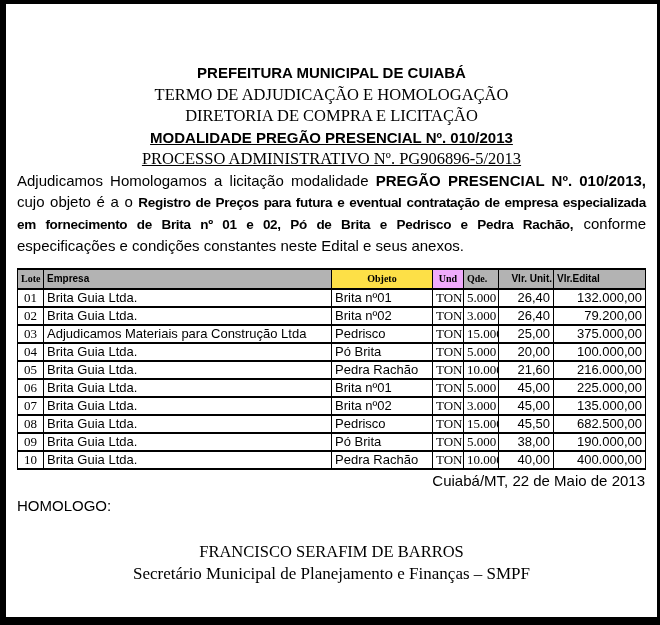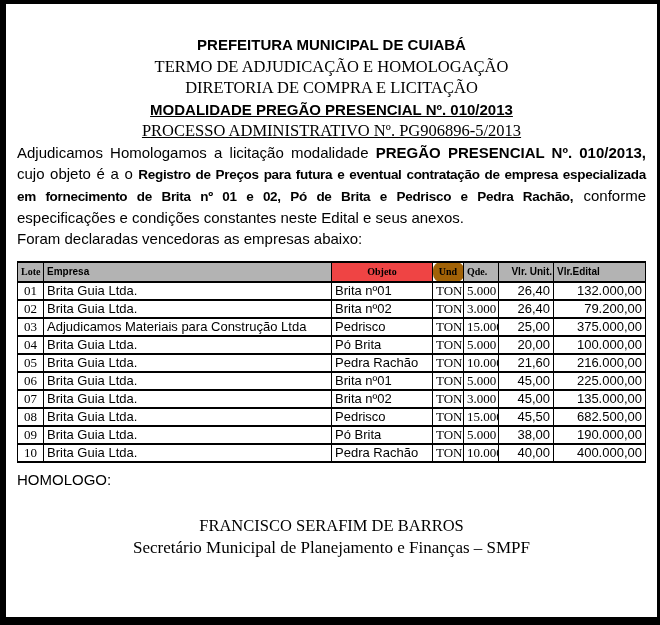--- a/index.html
+++ b/index.html
@@ -1,21 +1,21 @@
 <!DOCTYPE html>
 <html><head>
 <meta charset="utf-8">
 <style>
   html,body { margin:0; padding:0; background:#000; }
   body { width:660px; height:625px; position:relative;
          font-family:"Liberation Sans", sans-serif; color:#000; }
   .frame { box-sizing:border-box; width:660px; height:625px; background:#ffffff;
            border-style:solid; border-color:#000;
            border-width:4px 3px 8px 6px; overflow:hidden; }
-  .content { padding:30px 11px 0 11px; }
+  .content { padding:58px 11px 0 11px; }
 
   
   .doc-header { text-align:center; }
   .hl { line-height:21.5px; white-space:nowrap; }
   .hl-sans-bold { font-family:"Liberation Sans",sans-serif; font-weight:bold; font-size:15px; }
   .hl-serif { font-family:"Liberation Serif",serif; font-size:16.5px; }
   .hl-sans-bold-underline { font-family:"Liberation Sans",sans-serif; font-weight:bold;
                             font-size:15px; text-decoration:underline; }
   .hl-serif-underline { font-family:"Liberation Serif",serif; font-size:16.5px;
                         text-decoration:underline; }
@@ -67,29 +67,28 @@
     <div class="doc-header">
         <div class="hl hl-sans-bold">PREFEITURA MUNICIPAL DE CUIABÁ</div>
         <div class="hl hl-serif">TERMO DE ADJUDICAÇÃO E HOMOLOGAÇÃO</div>
         <div class="hl hl-serif">DIRETORIA DE COMPRA E LICITAÇÃO</div>
         <div class="hl hl-sans-bold-underline">MODALIDADE PREGÃO PRESENCIAL Nº. 010/2013</div>
         <div class="hl hl-serif-underline">PROCESSO ADMINISTRATIVO Nº. PG906896-5/2013</div>
       </div>
 
     <div class="paragraph"><span class="seg-regular">Adjudicamos Homologamos a licitação modalidade </span><span class="seg-bold">PREGÃO PRESENCIAL Nº. 010/2013,</span><span class="seg-regular"> cujo objeto é a o </span><span class="seg-bold-narrow">Registro de Preços para futura e eventual contratação de empresa especializada em fornecimento de Brita nº 01 e 02, Pó de Brita e Pedrisco e Pedra Rachão,</span><span class="seg-regular"> conforme especificações e condições constantes neste Edital e seus anexos.</span></div>
 
-    <div class="intro-line">Foram declaradas vencedoras as empresas abaixo:</div>
 
     <table>
       <thead>
         <tr>
             <th class="col-lote" style="background: rgb(179, 179, 179);">Lote</th>
             <th class="col-empresa" style="background: rgb(179, 179, 179);">Empresa</th>
-            <th class="col-objeto" style="background: #ef4444;">Objeto</th>
-            <th class="col-und" style="background: #a16207; border-radius: 8px;">Und</th>
+            <th class="col-objeto" style="background: #fde047;">Objeto</th>
+            <th class="col-und" style="background: #f0abfc;">Und</th>
             <th class="col-qde" style="background: rgb(179, 179, 179);">Qde.</th>
             <th class="col-vlr-unit" style="background: rgb(179, 179, 179);">Vlr. Unit.</th>
             <th class="col-vlr-total" style="background: rgb(179, 179, 179);">Vlr.Edital</th>
           </tr>
       </thead>
       <tbody>
           <tr>
             <td class="col-lote">01</td>
             <td class="col-empresa">Brita Guia Ltda.</td>
             <td class="col-objeto">Brita nº01</td>
@@ -175,20 +174,21 @@
             <td class="col-empresa">Brita Guia Ltda.</td>
             <td class="col-objeto">Pedra Rachão</td>
             <td class="col-und">TON</td>
             <td class="col-qde">10.000</td>
             <td class="col-vlr-unit">40,00</td>
             <td class="col-vlr-total">400.000,00</td>
           </tr>
         </tbody>
     </table>
 
+    <div class="date-line">Cuiabá/MT, 22 de Maio de 2013</div>
 
     <div class="homologo">HOMOLOGO:</div>
 
     <div class="signature">
       <div class="sig-name">FRANCISCO SERAFIM DE BARROS</div>
       <div class="sig-title">Secretário Municipal de Planejamento e Finanças – SMPF</div>
     </div>
 
   </div>
 </div>

